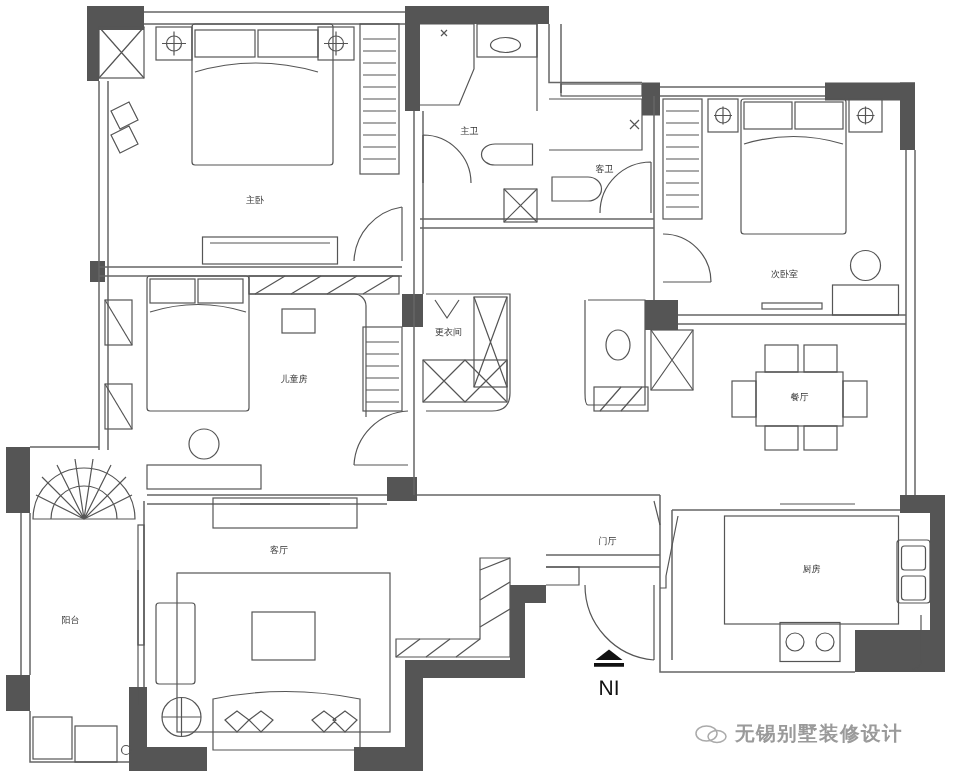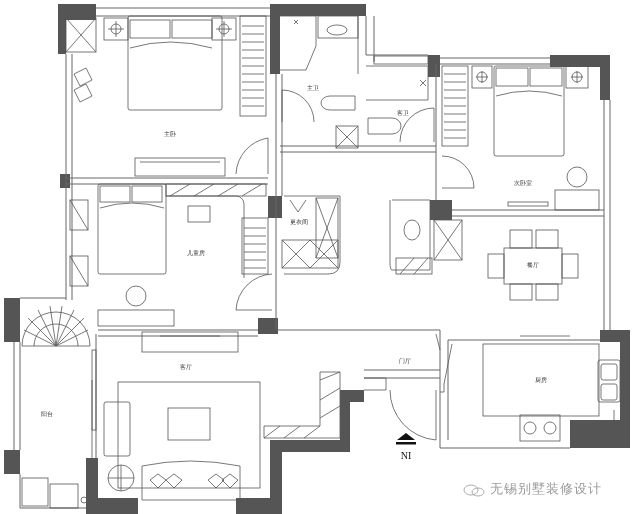--- a/index.html
+++ b/index.html
@@ -1,21 +1,21 @@
 <!DOCTYPE html>
 <html><head>
 <meta charset="utf-8">
 <style>
   html,body{margin:0;padding:0;background:#fff;}
   body{width:640px;height:514px;position:relative;overflow:hidden;font-family:"DejaVu Sans",sans-serif;}
   svg{position:absolute;left:0;top:0;}
   .lbl{position:absolute;font-size:6px;color:#333;white-space:nowrap;transform:translate(-50%,-50%);}
   .north{position:absolute;left:392px;top:432px;width:28px;text-align:center;}
-  .north .txt{font-family:Liberation Serif, serif;font-size:10px;color:#111;display:block;margin-top:2px;}
-  .wm{position:absolute;left:462px;top:480px;font-size:13px;color:#9a9a9a;letter-spacing:1px;white-space:nowrap;}
+  .north .txt{font-family:Liberation Sans, sans-serif;font-size:14px;color:#111;display:block;margin-top:2px;}
+  .wm{position:absolute;left:462px;top:480px;font-size:13px;color:#9a9a9a;letter-spacing:1px;white-space:nowrap;font-weight:bold;}
   .wm .ic{display:inline-block;width:24px;height:14px;vertical-align:middle;margin-right:4px;}
 </style>
 </head>
 <body>
 
 <svg width="640" height="514" viewBox="0 0 640 514">
   <g fill="#555">
     <rect x="58" y="4" width="38" height="16"></rect>
     <rect x="58" y="4" width="8" height="50"></rect>
     <rect x="270" y="4" width="96" height="12"></rect>

